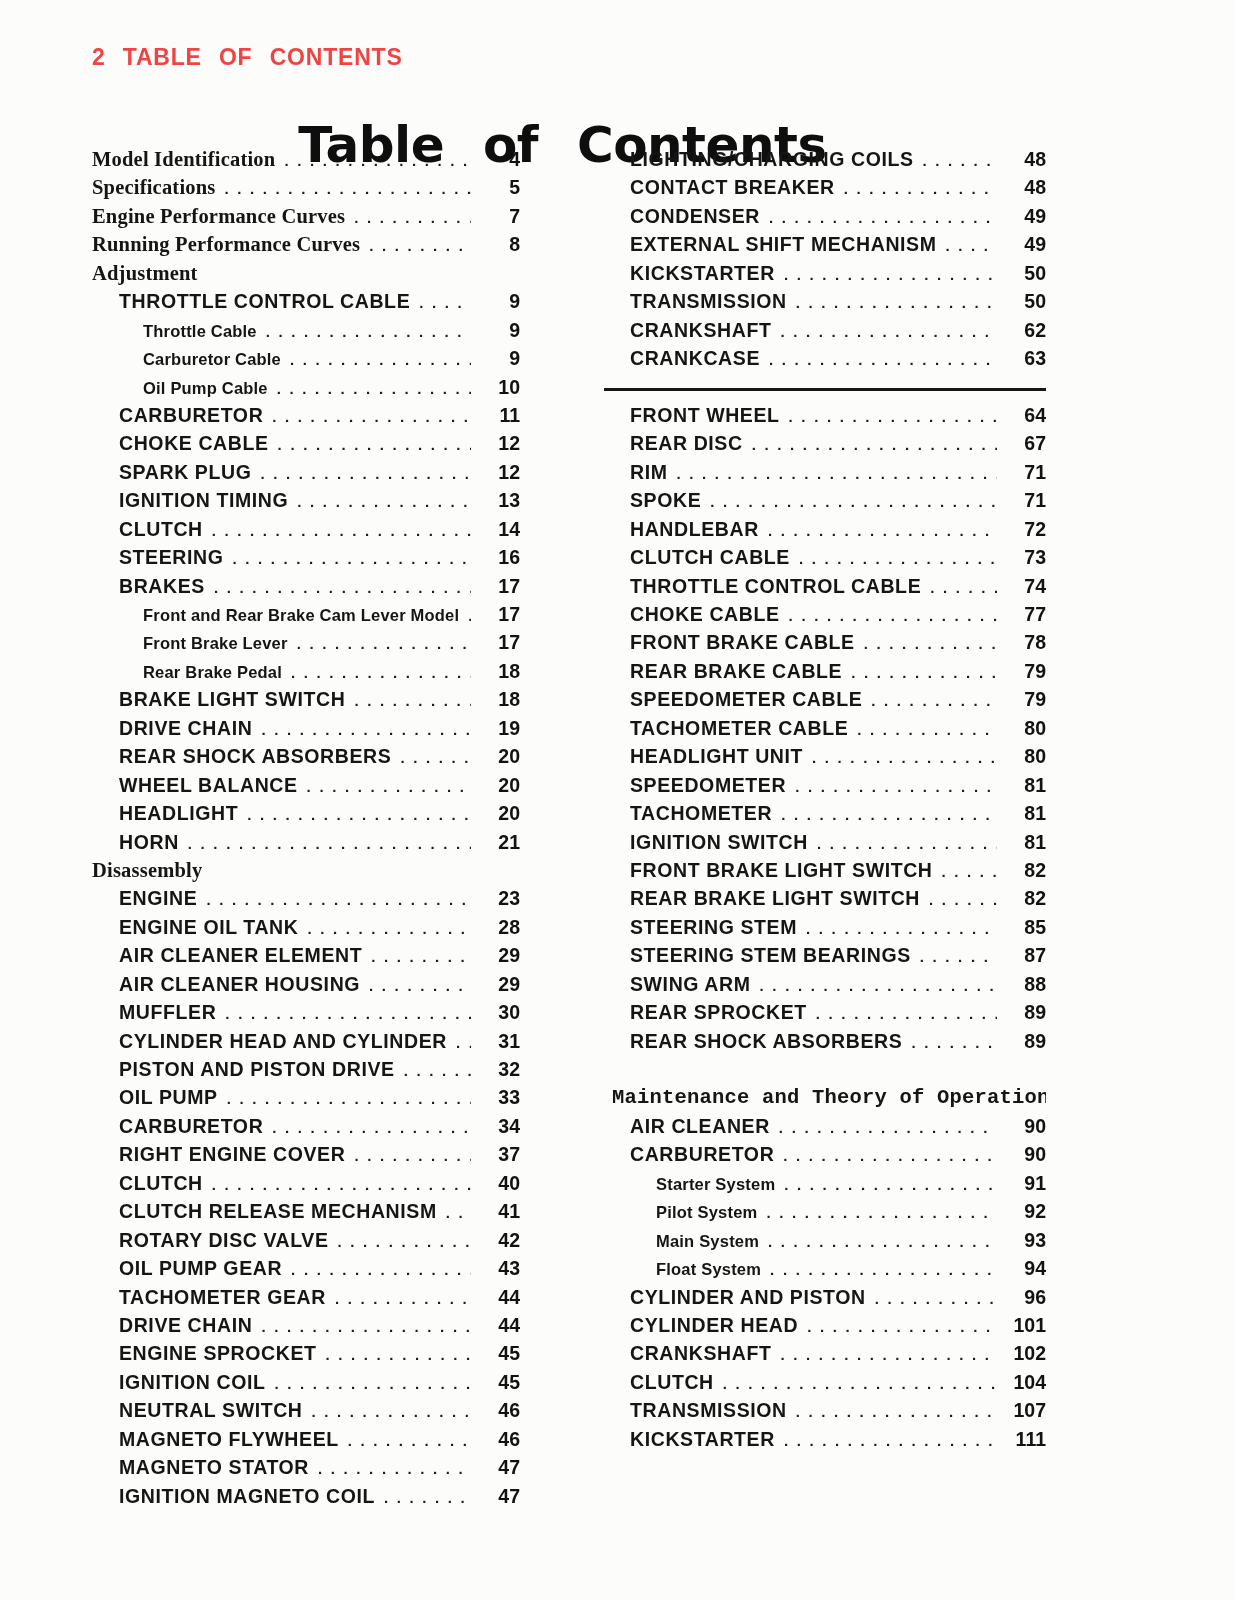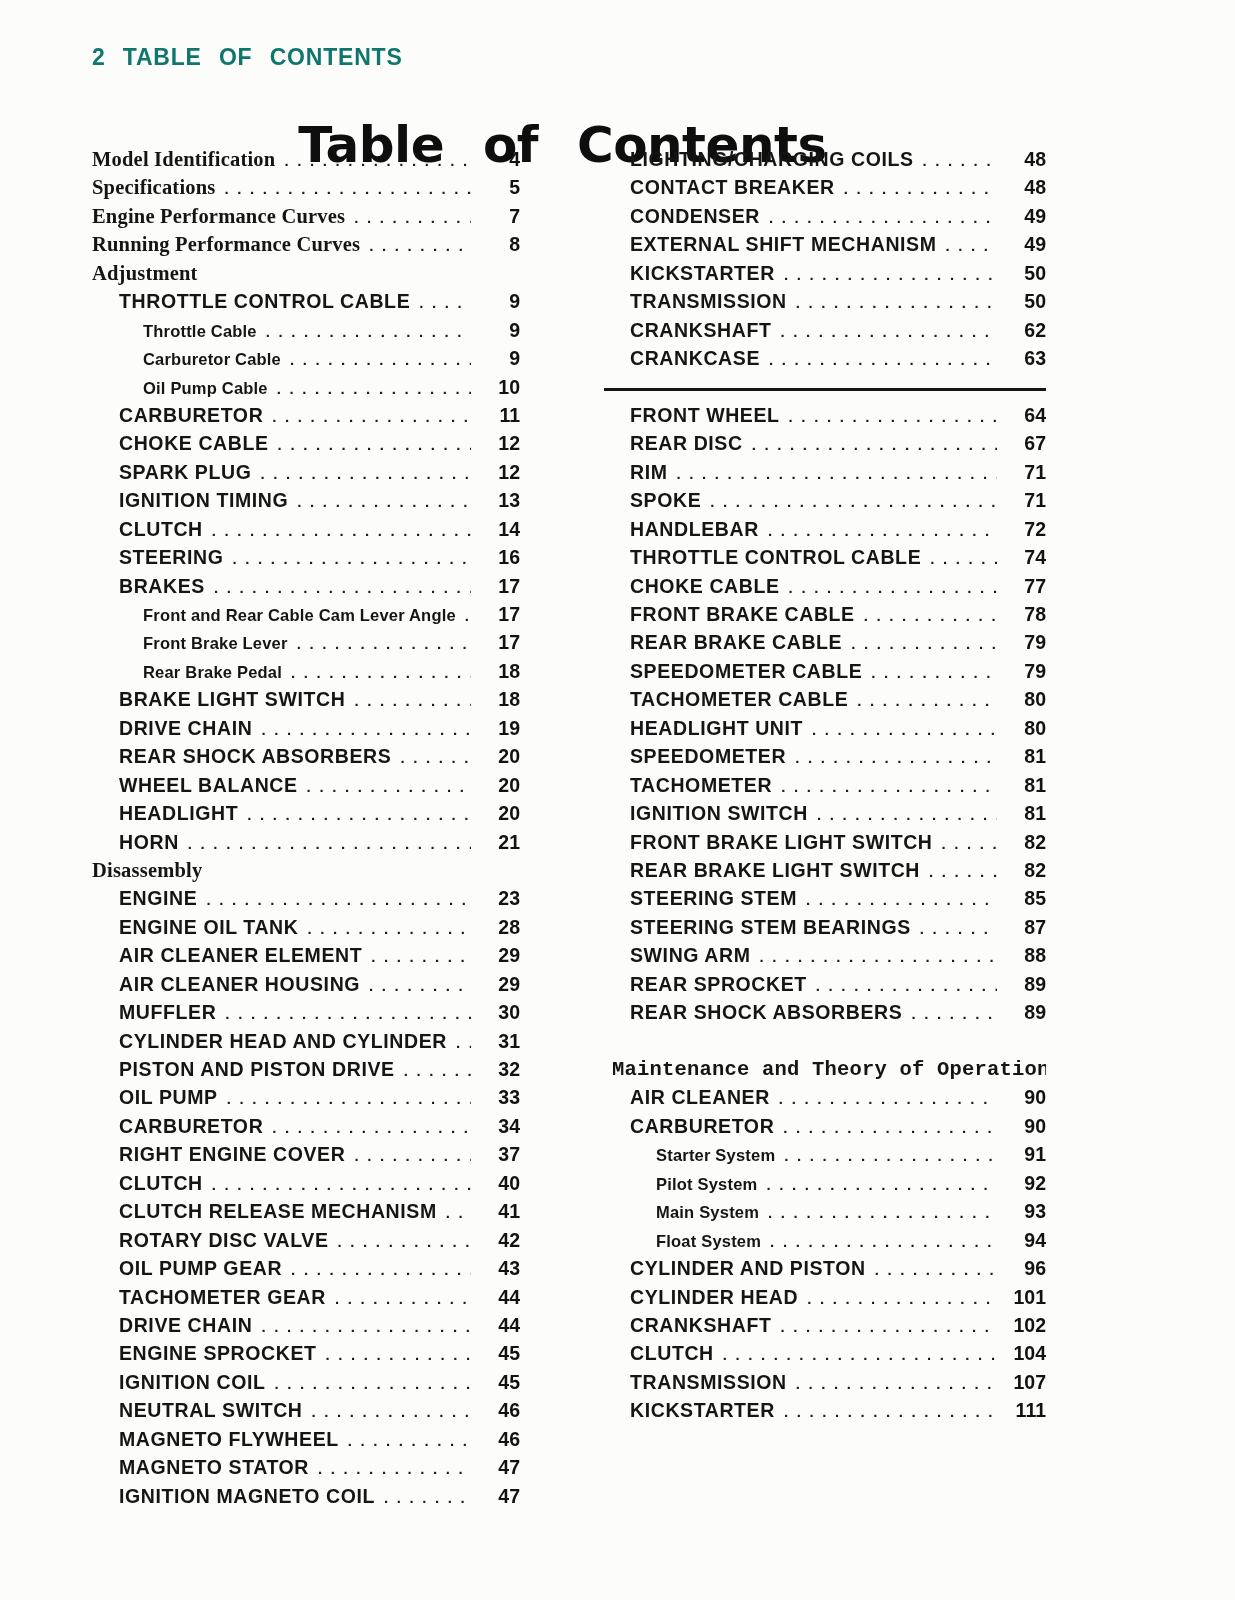--- a/index.html
+++ b/index.html
@@ -8,21 +8,21 @@
     background:#fcfcfa;
     position:relative;
     overflow:hidden;
     color:#161616;
     font-family:"Liberation Sans", sans-serif;
   }
   .page-header {
     position:absolute; top:44px; left:92px;
     font:bold 23px "Liberation Sans", sans-serif;
     letter-spacing:0.8px; word-spacing:10px;
-    color:#0f766e;
+    color:#ef4444;
   }
   .doc-title {
     position:absolute; top:82px; left:0; width:1125px;
     text-align:center;
     font:bold 50px "DejaVu Sans", sans-serif;
     letter-spacing:-0.5px; word-spacing:22px;
     color:#0e0e0e;
   }
   .toc-col { position:absolute; top:148px; }
   #col-left  { left:92px;  width:428px; }
@@ -158,21 +158,21 @@
       <span class="lbl">STEERING</span>
       <span class="dots" aria-hidden="true"></span>
       <span class="pg">16</span>
     </div>
     <div class="row lvl1">
       <span class="lbl">BRAKES</span>
       <span class="dots" aria-hidden="true"></span>
       <span class="pg">17</span>
     </div>
     <div class="row lvl2">
-      <span class="lbl">Front and Rear Cable Cam Lever Angle</span>
+      <span class="lbl">Front and Rear Brake Cam Lever Model</span>
       <span class="dots" aria-hidden="true"></span>
       <span class="pg">17</span>
     </div>
     <div class="row lvl2">
       <span class="lbl">Front Brake Lever</span>
       <span class="dots" aria-hidden="true"></span>
       <span class="pg">17</span>
     </div>
     <div class="row lvl2">
       <span class="lbl">Rear Brake Pedal</span>
@@ -385,20 +385,25 @@
     </div>
     <div class="row lvl1">
       <span class="lbl">SPOKE</span>
       <span class="dots" aria-hidden="true"></span>
       <span class="pg">71</span>
     </div>
     <div class="row lvl1">
       <span class="lbl">HANDLEBAR</span>
       <span class="dots" aria-hidden="true"></span>
       <span class="pg">72</span>
+    </div>
+    <div class="row lvl1">
+      <span class="lbl">CLUTCH CABLE</span>
+      <span class="dots" aria-hidden="true"></span>
+      <span class="pg">73</span>
     </div>
     <div class="row lvl1">
       <span class="lbl">THROTTLE CONTROL CABLE</span>
       <span class="dots" aria-hidden="true"></span>
       <span class="pg">74</span>
     </div>
     <div class="row lvl1">
       <span class="lbl">CHOKE CABLE</span>
       <span class="dots" aria-hidden="true"></span>
       <span class="pg">77</span>

